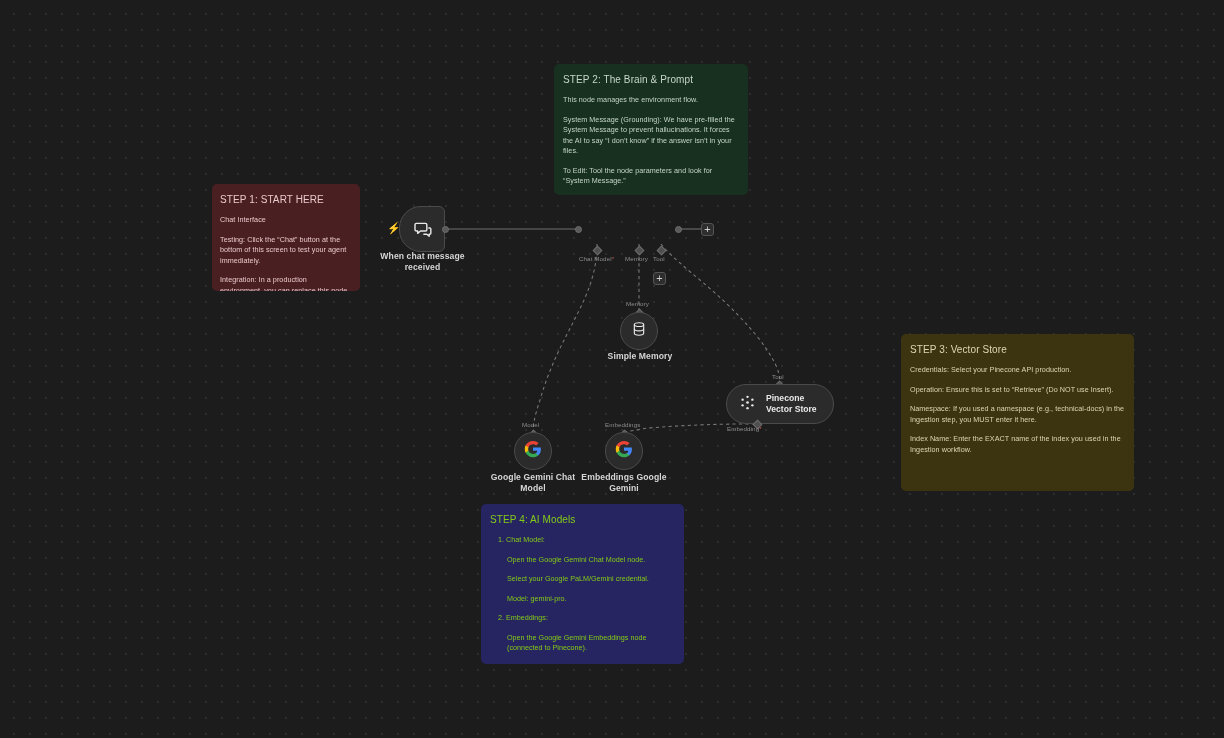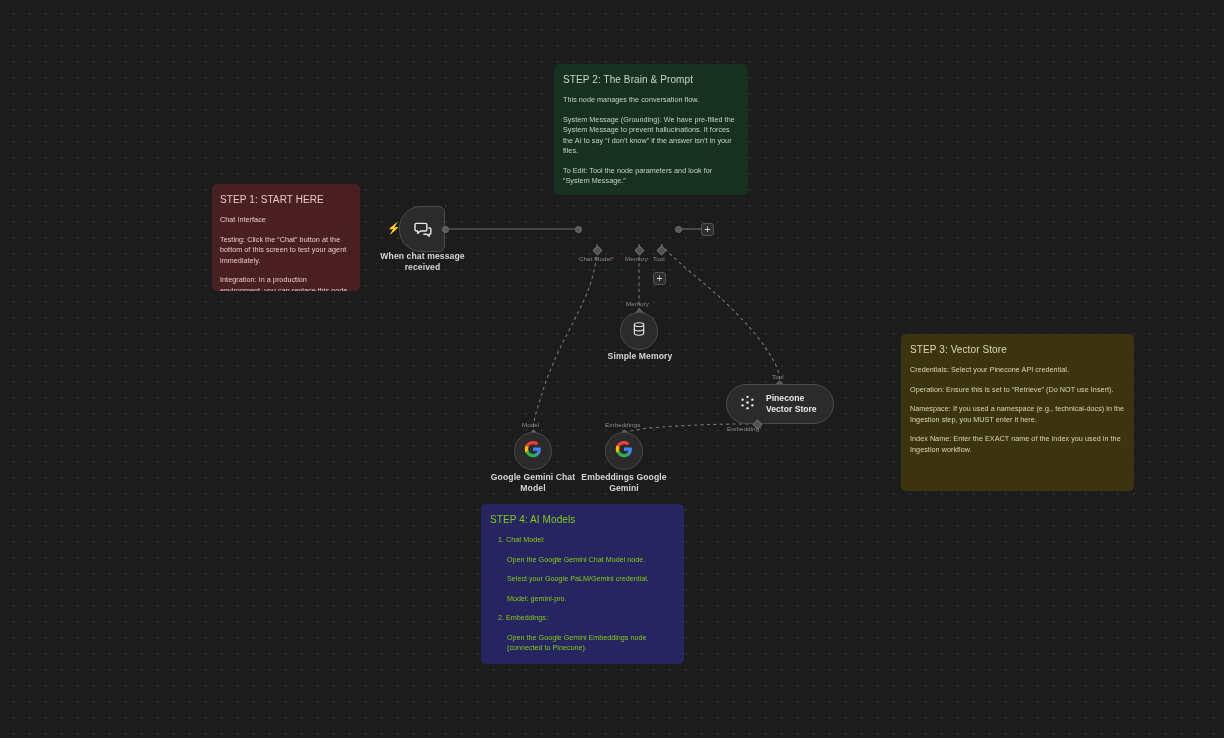--- a/index.html
+++ b/index.html
@@ -218,29 +218,29 @@
 
   <div class="sticky red" style="left:212px; top:184px; width:148px; height:107px;padding-left:8px;">
     <div class="s-title">STEP 1: START HERE</div>
     <div class="s-p">Chat Interface</div>
     <div class="s-p">Testing: Click the “Chat” button at the bottom of this screen to test your agent immediately.</div>
     <div class="s-p">Integration: In a production environment, you can replace this node with a Webhook, Slack, or Microsoft Teams trigger to let users chat from those platforms.</div>
   </div>
 
   <div class="sticky green" style="left:554px; top:64px; width:194px; height:131px;">
     <div class="s-title">STEP 2: The Brain &amp; Prompt</div>
-    <div class="s-p">This node manages the conversation flow.</div>
+    <div class="s-p">This node manages the environment flow.</div>
     <div class="s-p">System Message (Grounding): We have pre-filled the System Message to prevent hallucinations. It forces the AI to say “I don’t know” if the answer isn’t in your files.</div>
     <div class="s-p">To Edit: Tool the node parameters and look for “System Message.”</div>
 
   </div>
 
   <div class="sticky olive" style="left:853px; top:334px; width:233px; height:157px;">
     <div class="s-title">STEP 3: Vector Store</div>
-    <div class="s-p">Credentials: Select your Pinecone API credential.</div>
+    <div class="s-p">Credentials: Select your Pinecone API production.</div>
     <div class="s-p">Operation: Ensure this is set to “Retrieve” (Do NOT use Insert).</div>
     <div class="s-p">Namespace: If you used a namespace (e.g., technical-docs) in the Ingestion step, you MUST enter it here.</div>
     <div class="s-p">Index Name: Enter the EXACT name of the index you used in the Ingestion workflow.</div>
 
   </div>
 
   <div class="sticky purple" style="left:481px; top:504px; width:203px; height:160px;">
     <div class="s-title">STEP 4: AI Models</div>
     <div class="s-li">1. Chat Model:</div>
     <div class="s-sub">Open the Google Gemini Chat Model node.</div>

